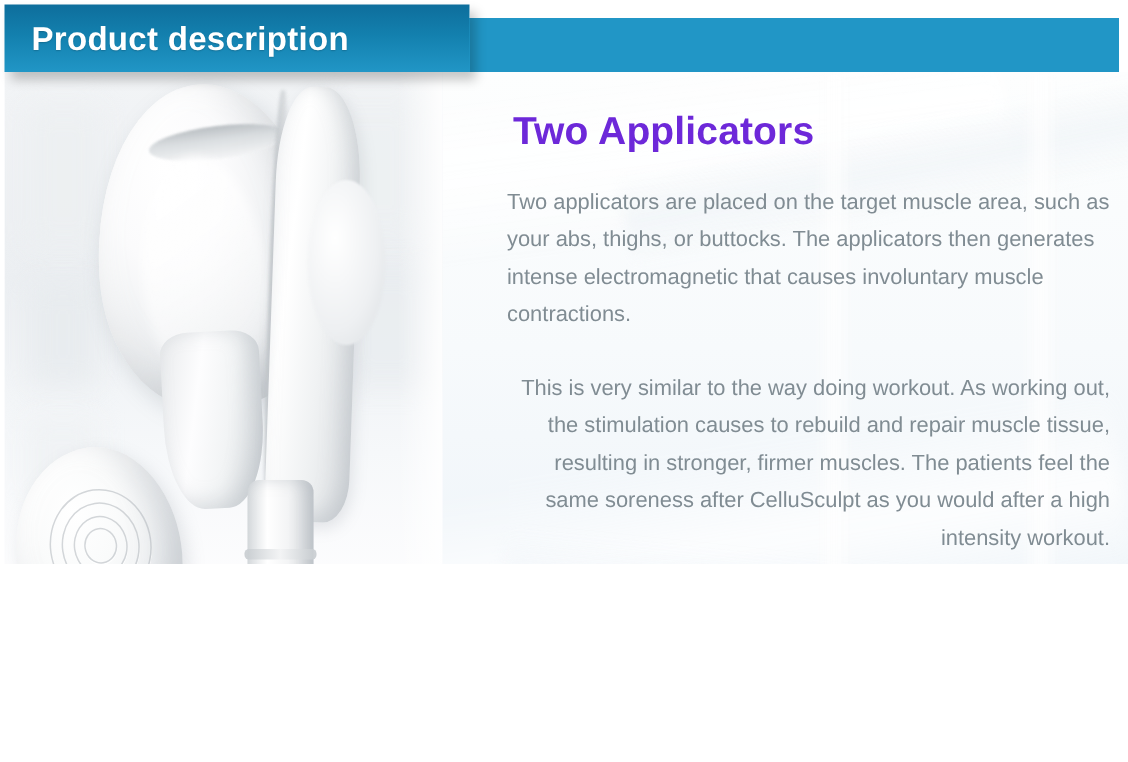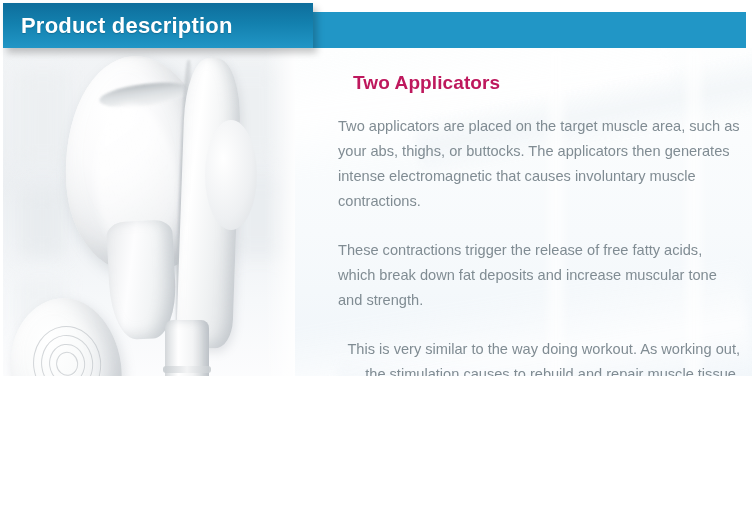--- a/index.html
+++ b/index.html
@@ -172,22 +172,22 @@
 
   
   .ph-fade{position:absolute;right:0;top:0;width:30px;height:100%;
     background:linear-gradient(90deg,rgba(255,255,255,0),rgba(255,255,255,.9));}
 
   
   .content{
     position:absolute;left:338px;top:72px;width:402px;
   }
   .heading{
-    color:#be185d;font-size:19px;font-weight:bold;
-    margin:0 0 20px 15px;letter-spacing:.1px;
+    color:#6d28d9;font-size:26px;font-weight:bold;
+    margin:0 0 20px 4px;letter-spacing:.1px;
   }
   .para{
     color:#808c93;font-size:14.6px;line-height:25px;
     margin:0 0 24px 0;
     text-align:left;
   }
   .para:last-child{margin-bottom:0;text-align:right;}
 </style>
 </head>
 <body>
@@ -247,17 +247,16 @@
   </div>
 
   <div class="hdr-bar"></div>
   <div class="hdr-tab">
     <span class="hdr-title">Product description</span>
   </div>
 
   <div class="content">
     <h2 class="heading">Two Applicators</h2>
     <p class="para">Two applicators are placed on the target muscle area, such as your abs, thighs, or buttocks. The applicators then generates intense electromagnetic that causes involuntary muscle contractions.</p>
-    <p class="para">These contractions trigger the release of free fatty acids, which break down fat deposits and increase muscular tone and strength.</p>
     <p class="para">This is very similar to the way doing workout. As working out, the stimulation causes to rebuild and repair muscle tissue, resulting in stronger, firmer muscles. The patients feel the same soreness after CelluSculpt  as you would after a high intensity workout.</p>
   </div>
 
 </div>
 
 </body></html>

